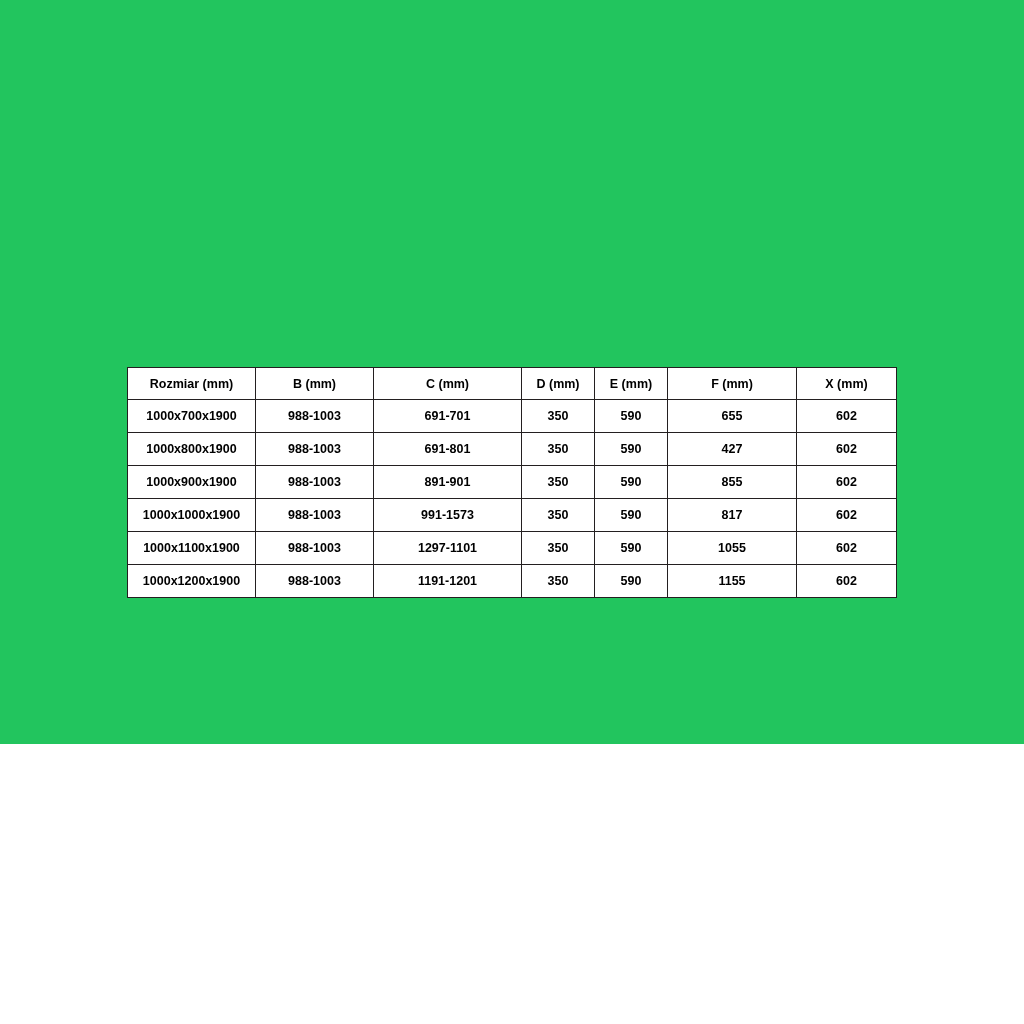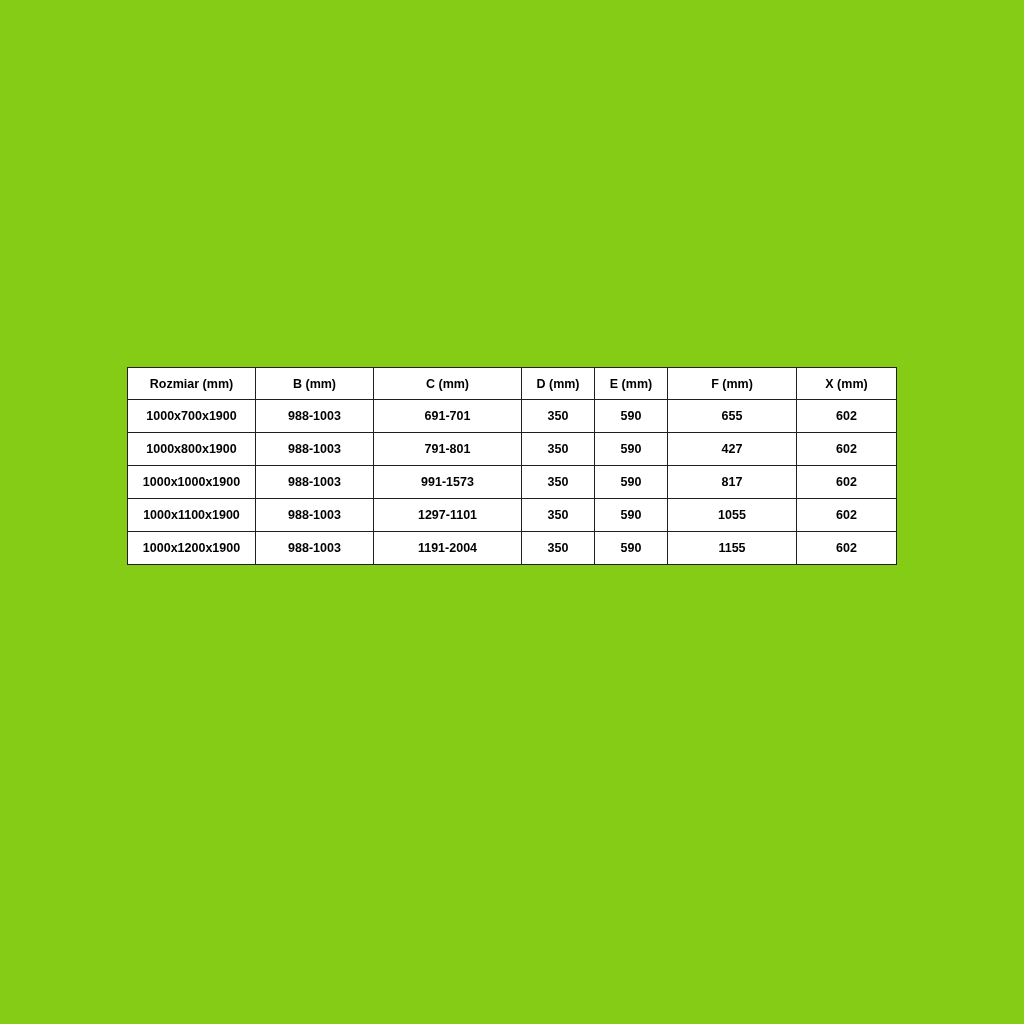--- a/index.html
+++ b/index.html
@@ -7,22 +7,22 @@
     padding: 0;
     width: 1024px;
     height: 1024px;
     background: #ffffff;
     font-family: "Liberation Sans", sans-serif;
   }
 
   .page {
     position: relative;
     width: 1024px;
-    height: 1024px;
-    background: #84cc16;
+    height: 744px;
+    background: #22c55e;
   }
 
   .table-wrap {
     position: absolute;
     left: 127px;
     top: 367px;
     width: 769px;
   }
 
   table.spec {
@@ -90,24 +90,33 @@
           <td>988-1003</td>
           <td>691-701</td>
           <td>350</td>
           <td>590</td>
           <td>655</td>
           <td>602</td>
         </tr>
         <tr>
           <td>1000x800x1900</td>
           <td>988-1003</td>
-          <td>791-801</td>
+          <td>691-801</td>
           <td>350</td>
           <td>590</td>
           <td>427</td>
+          <td>602</td>
+        </tr>
+        <tr>
+          <td>1000x900x1900</td>
+          <td>988-1003</td>
+          <td>891-901</td>
+          <td>350</td>
+          <td>590</td>
+          <td>855</td>
           <td>602</td>
         </tr>
         <tr>
           <td>1000x1000x1900</td>
           <td>988-1003</td>
           <td>991-1573</td>
           <td>350</td>
           <td>590</td>
           <td>817</td>
           <td>602</td>
@@ -117,21 +126,21 @@
           <td>988-1003</td>
           <td>1297-1101</td>
           <td>350</td>
           <td>590</td>
           <td>1055</td>
           <td>602</td>
         </tr>
         <tr>
           <td>1000x1200x1900</td>
           <td>988-1003</td>
-          <td>1191-2004</td>
+          <td>1191-1201</td>
           <td>350</td>
           <td>590</td>
           <td>1155</td>
           <td>602</td>
         </tr>
       </tbody>
     </table>
   </div>
 </div>
 

